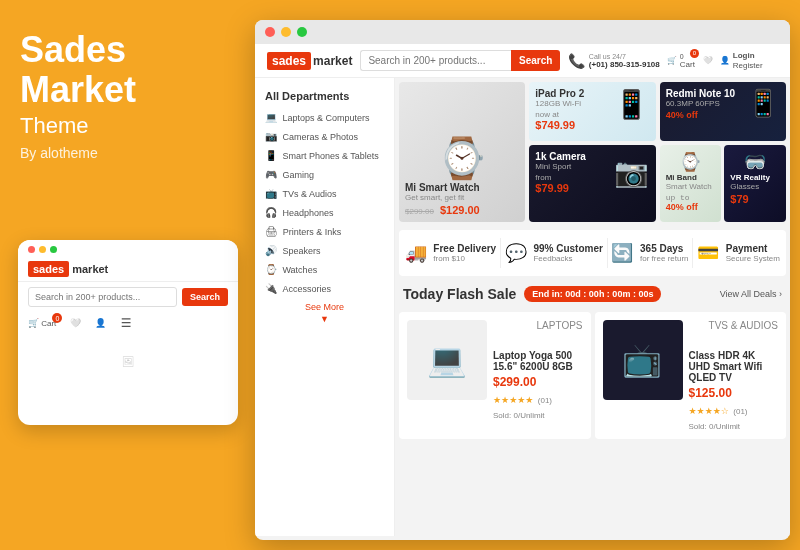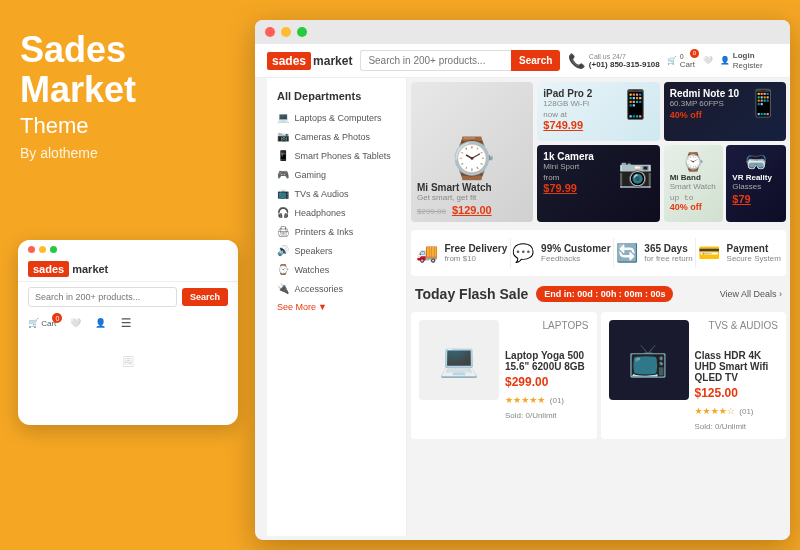--- a/index.html
+++ b/index.html
@@ -255,21 +255,20 @@
       height: calc(100% - 24px - 38px);
     }
 
     
     .sidebar {
       width: 140px;
       background: #fff;
       border-right: 1px solid #eee;
       padding: 8px 0;
       flex-shrink: 0;
-      margin-left: 12px;
     }
     .sidebar-title {
       font-size: 11px;
       font-weight: 700;
       color: #333;
       padding: 4px 10px 6px;
     }
     .sidebar-item {
       display: flex;
       align-items: center;
@@ -281,20 +280,21 @@
     }
     .sidebar-item-icon { font-size: 10px; }
     .see-more {
       padding: 4px 10px;
       font-size: 9px;
       color: #E8380D;
       cursor: pointer;
       display: flex;
       align-items: center;
       gap: 2px;
+      flex-direction: column;
     }
 
     
     .products-area {
       flex: 1;
       overflow-y: auto;
       background: #f3f3f3;
     }
 
     
@@ -309,21 +309,21 @@
     .product-card {
       background: #fff;
       border-radius: 4px;
       padding: 6px;
       font-size: 9px;
       position: relative;
       overflow: hidden;
     }
     .product-name { font-size: 10px; font-weight: 700; color: #333; }
     .product-sub { font-size: 8px; color: #888; margin-bottom: 2px; }
-    .product-price { color: #E8380D; font-weight: 700; font-size: 11px; text-decoration: underline; }
+    .product-price { color: #E8380D; font-weight: 700; font-size: 11px; }
     .product-old-price { color: #aaa; text-decoration: line-through; font-size: 8px; }
     .product-discount { color: #E8380D; font-size: 9px; font-weight: 700; }
 
     
     .features-row {
       display: flex;
       background: #fff;
       margin: 4px 4px;
       border-radius: 4px;
       padding: 8px 4px;

